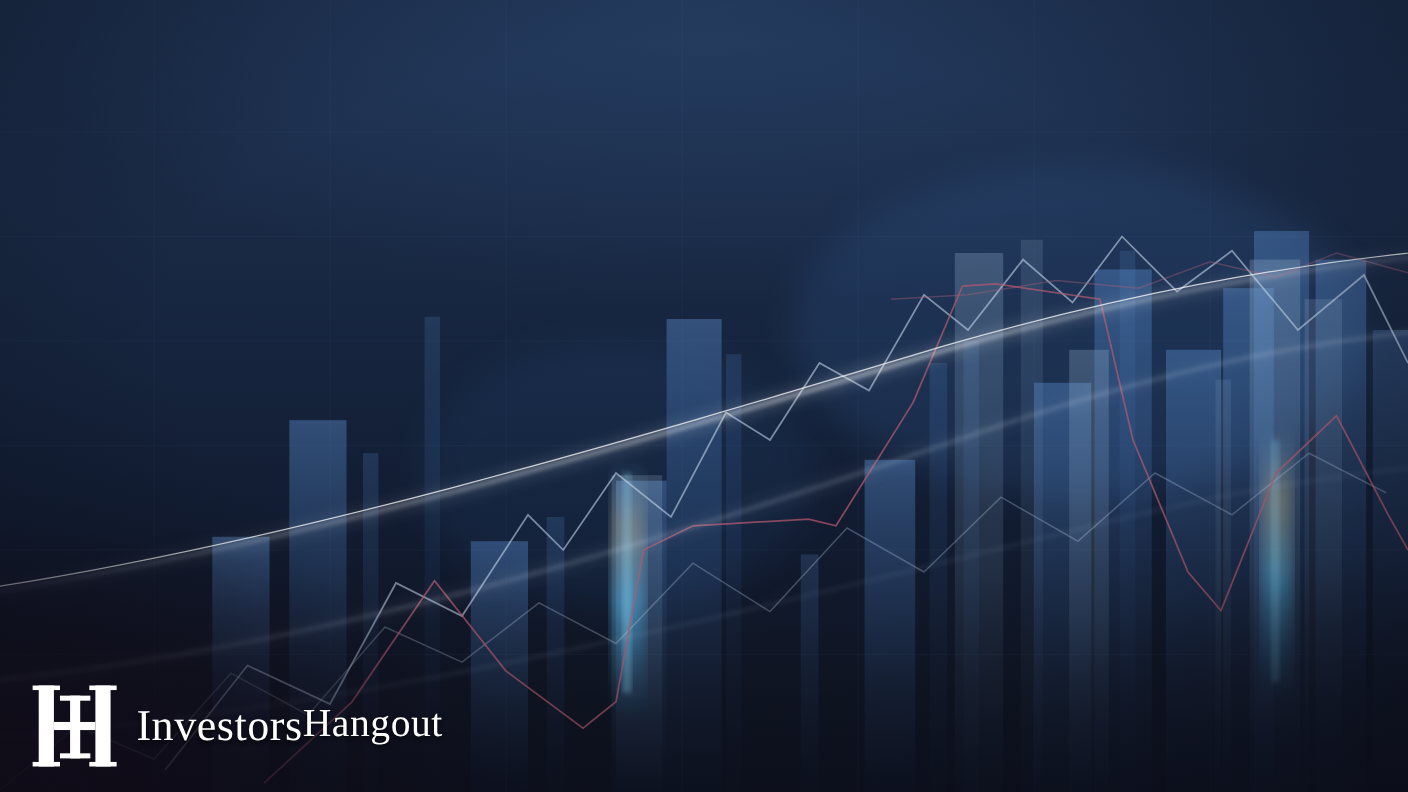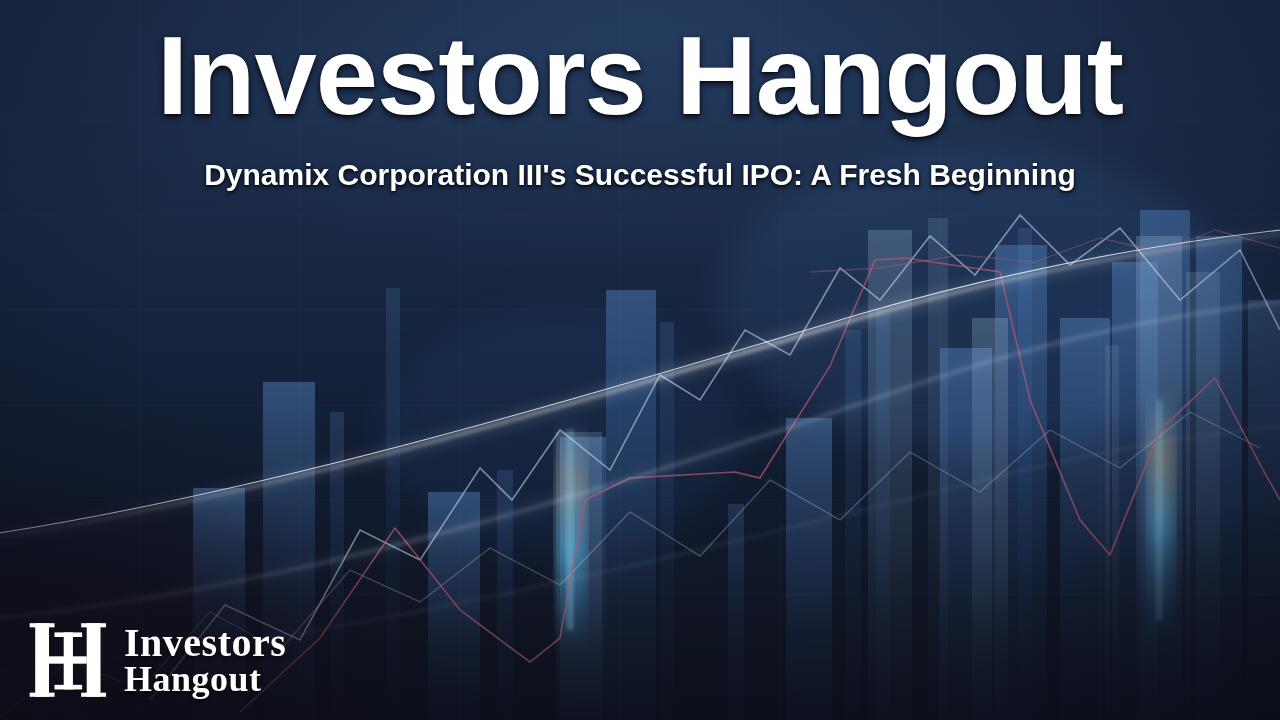--- a/index.html
+++ b/index.html
@@ -51,22 +51,22 @@
   }
 
   #logo{
     position:absolute;left:26px;bottom:14px;
     display:flex;align-items:center;
   }
   #logo-mark{
     width:92px;height:92px;flex:0 0 auto;margin-right:6px;
   }
   #logo-words{
-    display:flex;flex-direction:column;justify-content:center;
-    font-family:"Liberation Serif", serif;font-weight:bold;color:#ffffff;
+    display:flex;flex-direction:row;justify-content:center;
+    font-family:"Liberation Serif", serif;font-weight:normal;color:#ffffff;
     text-shadow:0 2px 4px rgba(0,0,0,0.75);
   }
   #logo-line1{font-size:40px;line-height:0.98;letter-spacing:0.5px;}
   #logo-line2{font-size:36px;line-height:0.98;letter-spacing:0.5px;}
 </style>
 </head>
 <body>
 
 <div id="banner">
 
@@ -194,24 +194,20 @@
       <path d="M -20 620 C 300 590, 620 486, 900 390 C 1060 336, 1180 312, 1300 300" fill="none" stroke="#e3eefb" stroke-width="1.4" opacity="0.45" filter="url(#blurS)"></path>
     </g>
 
     <path d="M -20 672 C 320 648, 660 560, 960 486 C 1110 448, 1210 432, 1300 424" fill="none" stroke="#cddff2" stroke-width="1.2" opacity="0.22" filter="url(#blurS)"></path>
   </svg>
 
   <div id="corner-wash"></div>
   <div id="corner-wash-r"></div>
   <div id="vignette"></div>
 
-  <div id="title-block">
-    <h1 id="main-title">Investors Hangout</h1>
-    <h2 id="sub-title">Dynamix Corporation III's Successful IPO: A Fresh Beginning</h2>
-  </div>
 
   <div id="logo">
     <svg id="logo-mark" viewBox="0 0 100 100">
       <g fill="#ffffff">
 
         <rect x="10" y="10" width="15" height="80"></rect>
 
         <rect x="66" y="10" width="15" height="80"></rect>
 
         <rect x="4" y="10" width="27" height="4.5"></rect>

